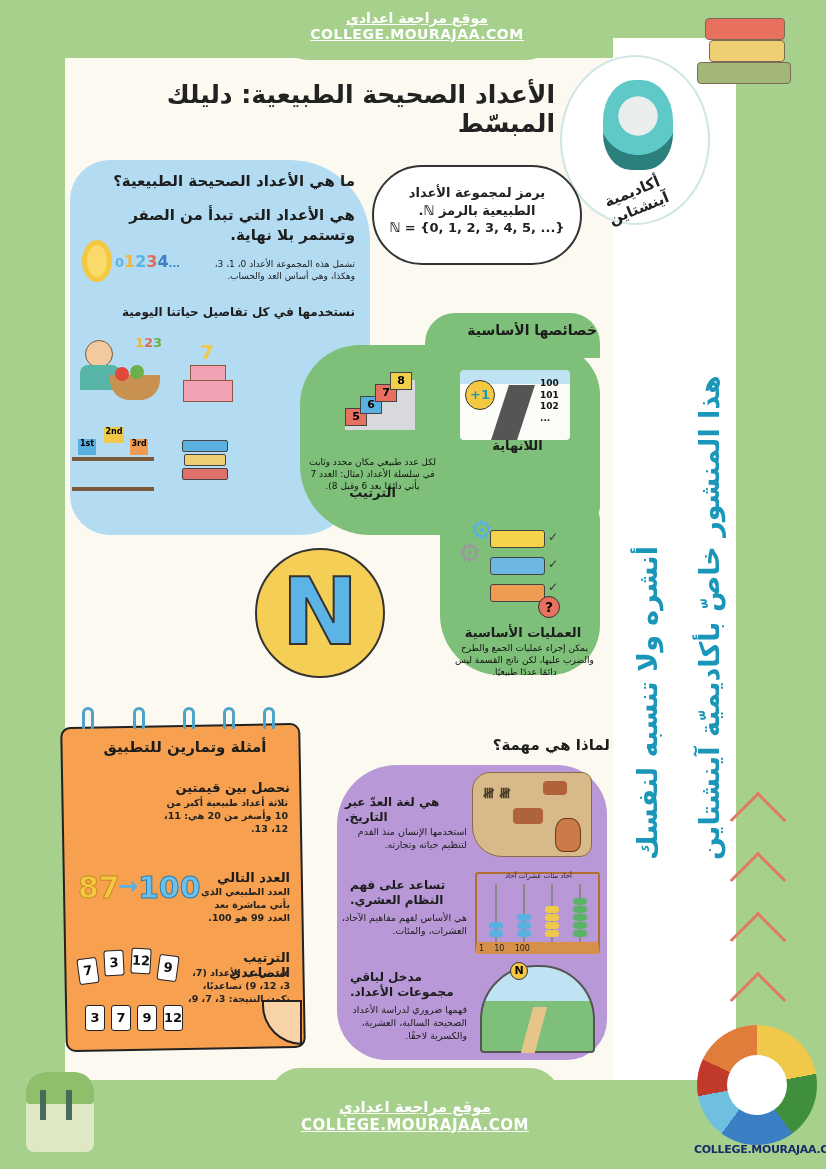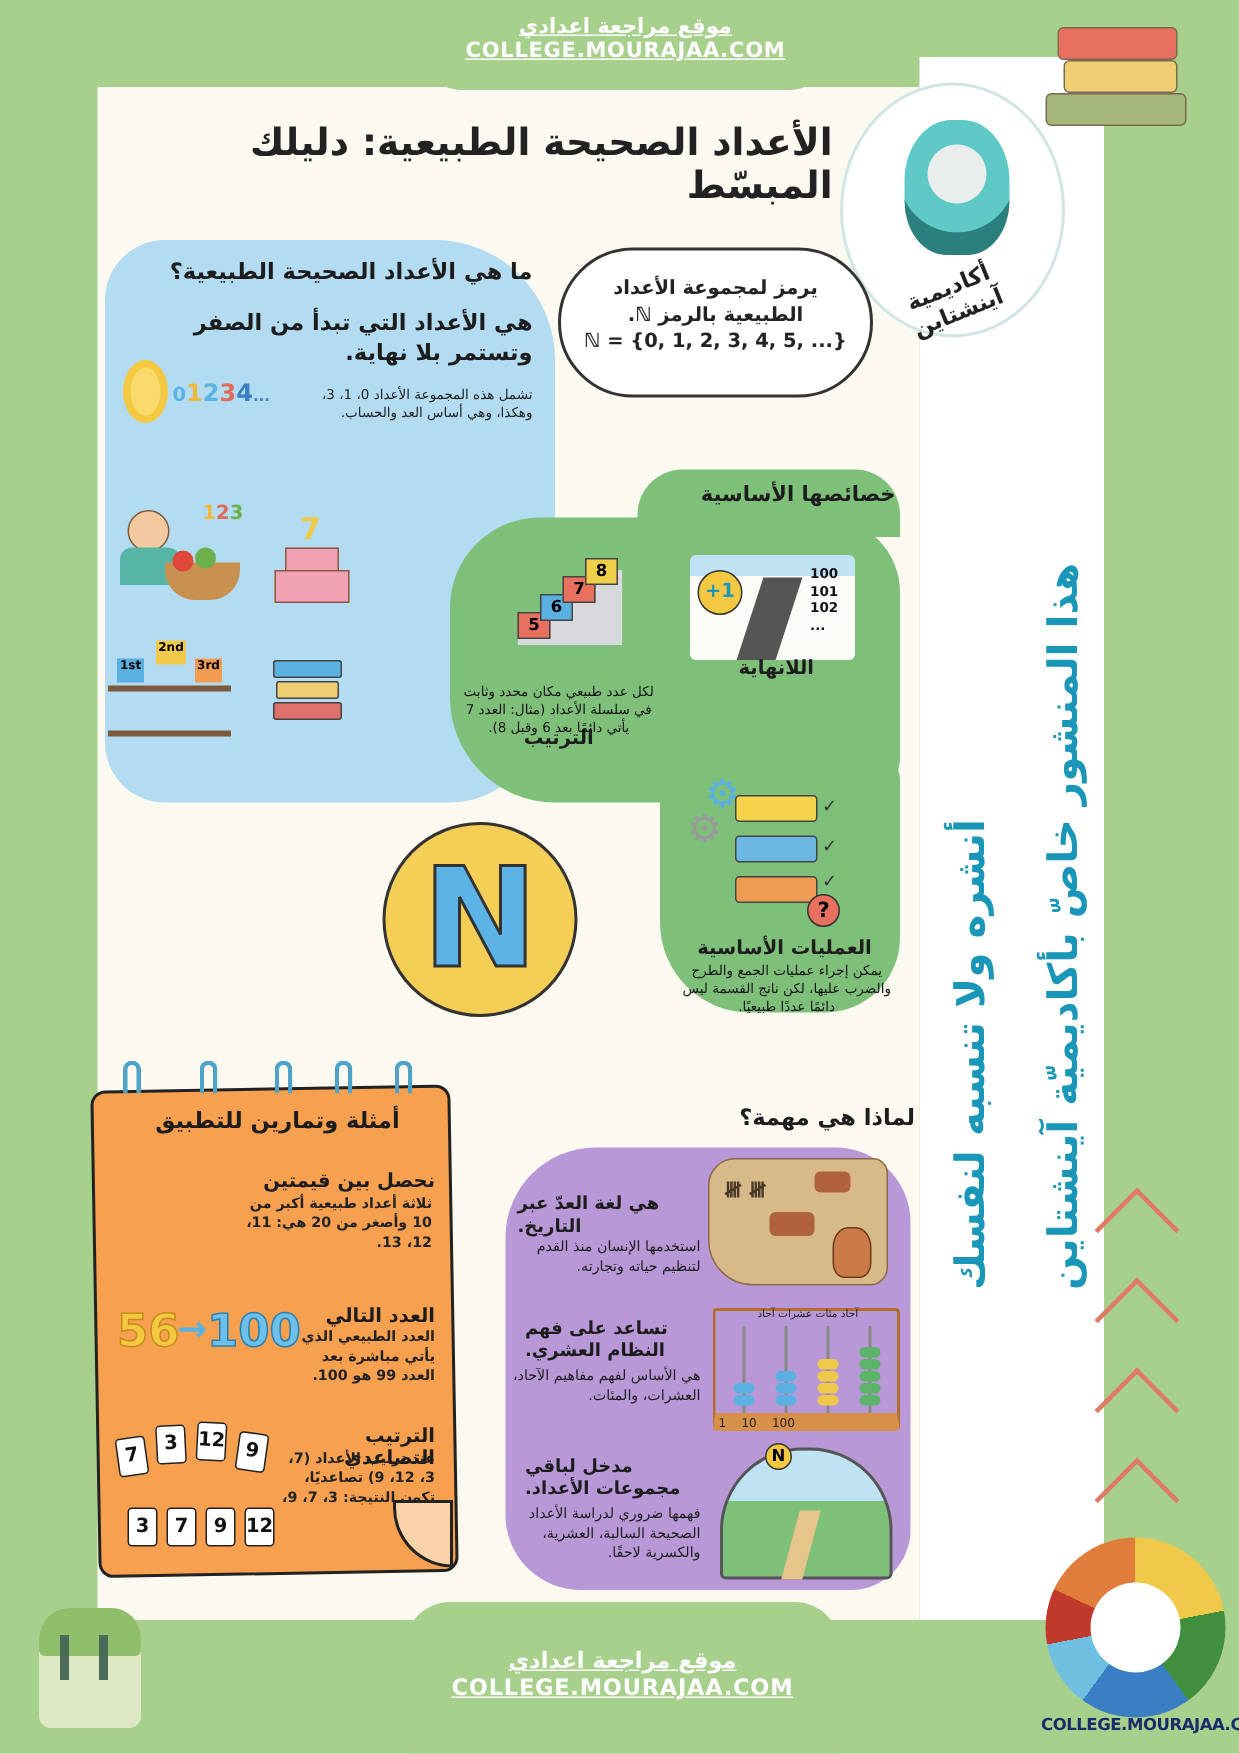--- a/index.html
+++ b/index.html
@@ -114,20 +114,21 @@
 
   <div class="blue-blob"></div>
   <div class="blue-blob2"></div>
   <div class="blue-head">ما هي الأعداد الصحيحة الطبيعية؟</div>
   <div class="blue-lead">هي الأعداد التي تبدأ من الصفر وتستمر بلا نهاية.</div>
   <div class="zero-char"></div>
   <div class="counting">
     <span style="color:#5bb4e5;font-size:13px;">0</span><span style="color:#f0b83a;">1</span><span style="color:#5bb4e5;">2</span><span style="color:#e06b5a;">3</span><span style="color:#3a7fc3;">4</span><span style="color:#3a7fc3;font-size:10px;">...</span>
   </div>
   <div class="blue-small">تشمل هذه المجموعة الأعداد 0، 1، 3، وهكذا، وهي أساس العد والحساب.</div>
+  <div class="blue-sub">نستخدمها في كل تفاصيل حياتنا اليومية</div>
 
   <div class="illus" style="left:75px;top:335px;width:90px;height:75px;">
     <div style="position:absolute;left:10px;top:5px;width:28px;height:28px;border-radius:50%;background:#f3c9a0;border:1px solid #7a5a3a;"></div>
     <div style="position:absolute;left:5px;top:30px;width:40px;height:25px;background:#57b5a8;border-radius:8px 8px 0 0;"></div>
     <div style="position:absolute;left:35px;top:40px;width:50px;height:25px;background:#c9914f;border-radius:0 0 20px 20px;"></div>
     <div style="position:absolute;left:40px;top:32px;width:14px;height:14px;border-radius:50%;background:#e0483a;"></div>
     <div style="position:absolute;left:55px;top:30px;width:14px;height:14px;border-radius:50%;background:#6bb04a;"></div>
     <div style="position:absolute;left:60px;top:0;font-weight:bold;font-size:13px;"><span style="color:#f0b83a;">1</span><span style="color:#e06b5a;">2</span><span style="color:#6bb04a;">3</span></div>
   </div>
   <div class="illus" style="left:180px;top:340px;width:55px;height:68px;">
@@ -202,21 +203,21 @@
   <div class="ring" style="left:183px;"></div>
   <div class="ring" style="left:223px;"></div>
   <div class="ring" style="left:263px;"></div>
   <div class="nb-title">أمثلة وتمارين للتطبيق</div>
 
   <div class="nb-h" style="left:130px;top:780px;width:160px;">نحصل بين قيمتين</div>
   <div class="nb-t" style="left:160px;top:797px;width:128px;">ثلاثة أعداد طبيعية أكبر من 10 وأصغر من 20 هي: 11، 12، 13.</div>
 
   <div class="nb-h" style="left:190px;top:870px;width:100px;">العدد التالي</div>
   <div class="nb-t" style="left:200px;top:886px;width:90px;">العدد الطبيعي الذي يأتي مباشرة بعد العدد 99 هو 100.</div>
-  <div class="big-num" style="left:78px;top:870px;color:#f5c842;-webkit-text-stroke:1px #c48d1a;">56</div>
+  <div class="big-num" style="left:78px;top:870px;color:#f5c842;-webkit-text-stroke:1px #c48d1a;">87</div>
   <div class="big-num" style="left:118px;top:872px;color:#5ab0e0;font-size:24px;">→</div>
   <div class="big-num" style="left:138px;top:870px;color:#6cc0ea;-webkit-text-stroke:1px #2b7fb0;">100</div>
 
   <div class="nb-h" style="left:180px;top:950px;width:110px;">الترتيب التصاعدي</div>
   <div class="nb-t" style="left:185px;top:967px;width:105px;">عند ترتيب الأعداد (7، 3، 12، 9) تصاعديًا، تكون النتيجة: 3، 7، 9، 12.</div>
   <div class="card" style="left:78px;top:958px;transform:rotate(-8deg);">7</div>
   <div class="card" style="left:104px;top:950px;transform:rotate(-3deg);">3</div>
   <div class="card" style="left:131px;top:948px;transform:rotate(3deg);">12</div>
   <div class="card" style="left:158px;top:955px;transform:rotate(8deg);">9</div>
   <div class="card" style="left:85px;top:1005px;">3</div>

